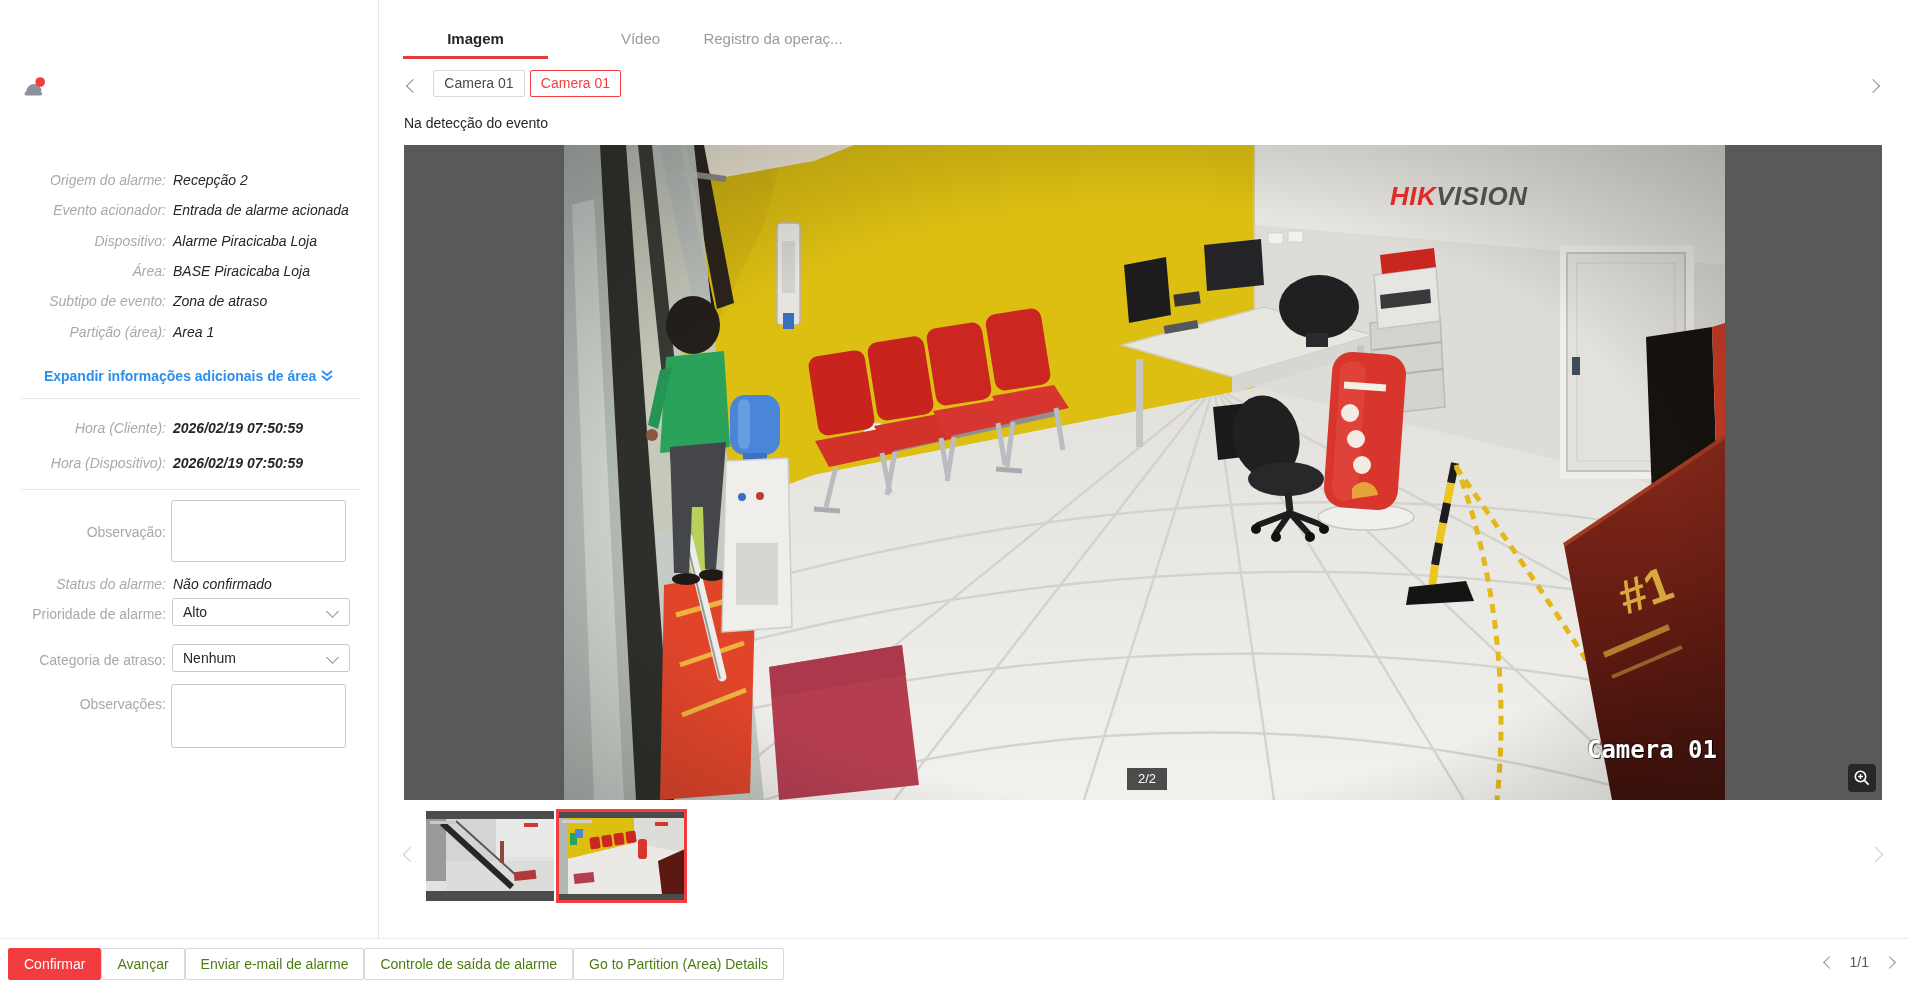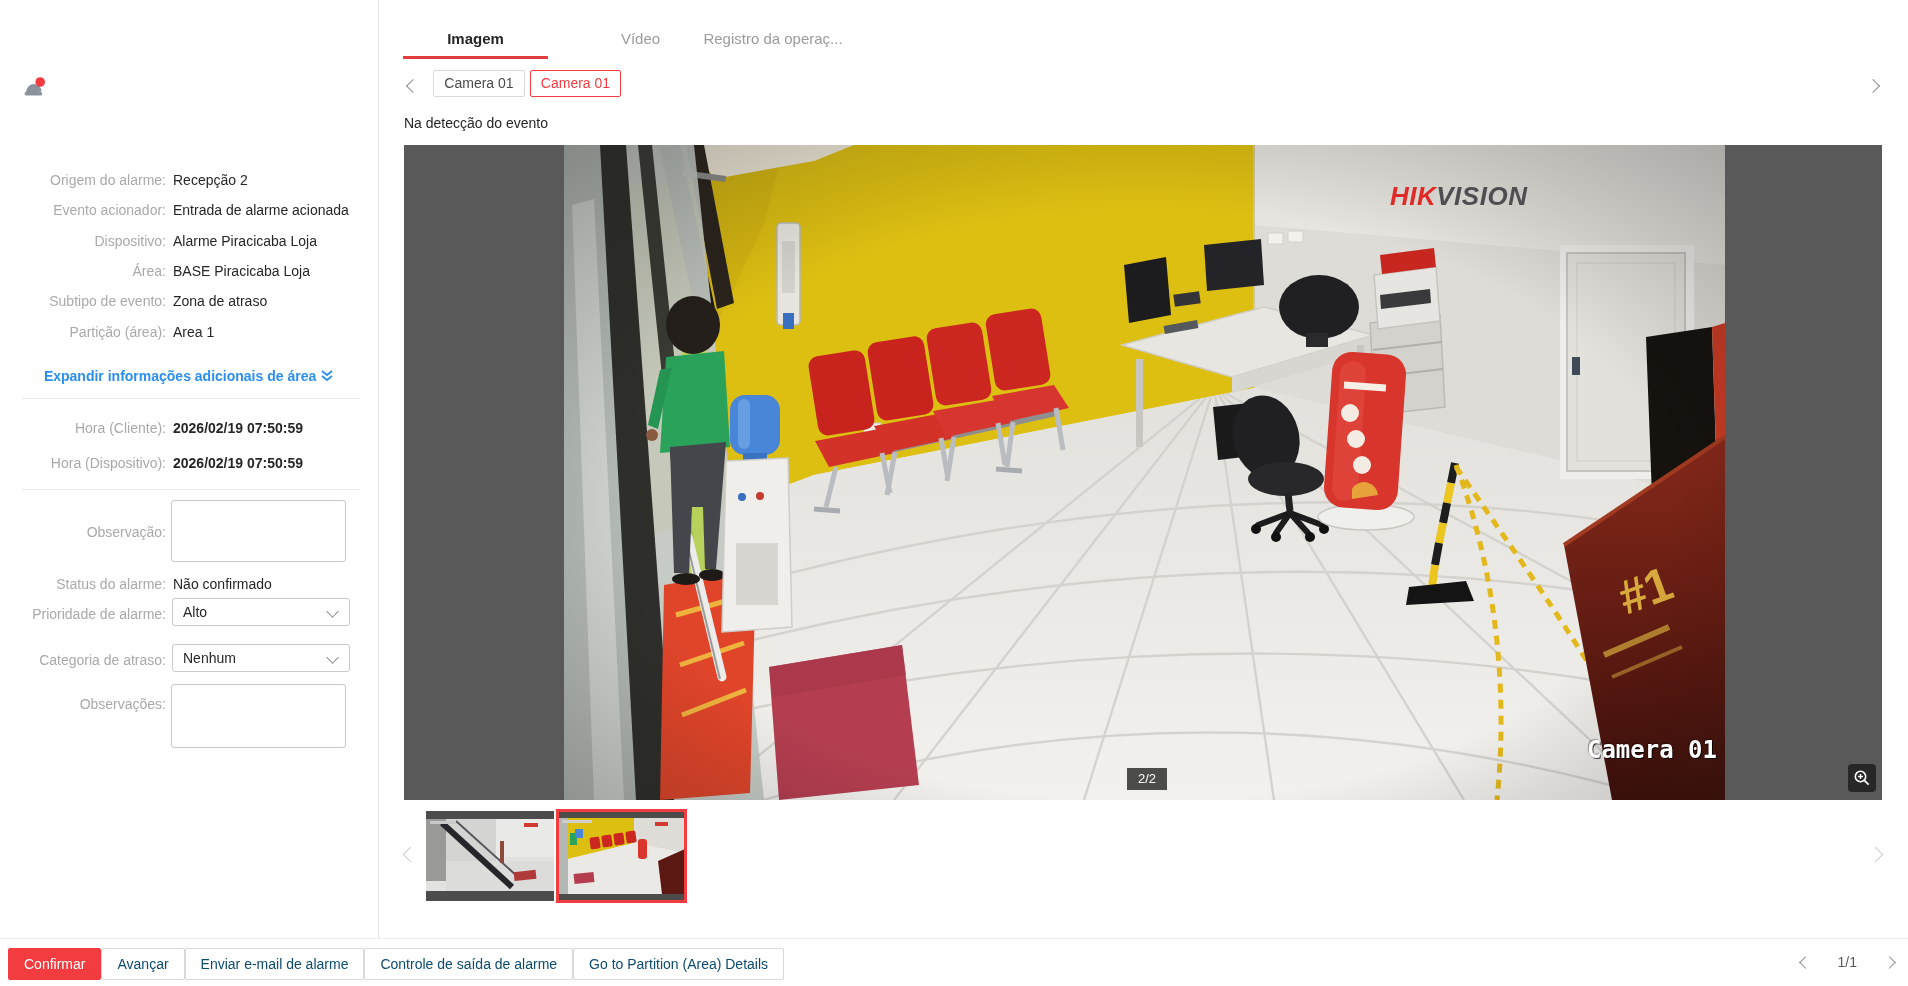--- a/index.html
+++ b/index.html
@@ -5,21 +5,21 @@
   html,body{margin:0;padding:0;background:#fff;}
   .stage{position:relative;width:1908px;height:986px;background:#fff;overflow:hidden;
          font-family:"Liberation Sans",sans-serif;color:#262626;}
   .abs{position:absolute;}
 
   
   .sidebar-divider{left:378px;top:0;width:1px;height:938px;background:#e4e4e4;}
   .alarm-title{left:52px;top:70px;width:300px;font-size:14px;line-height:20px;color:#262626;}
   .flabel{display:inline-block;width:166px;text-align:right;color:#a9a9a9;font-size:14px;vertical-align:top;}
   .fvalue{display:inline-block;margin-left:7px;color:#262626;font-size:14px;max-width:195px;vertical-align:top;}
-  .frow{left:0;width:378px;}
+  .frow{left:0;width:378px;font-style:italic;}
   .expand-link{left:30px;top:368px;width:318px;text-align:center;color:#2b8ff0;font-size:14px;font-weight:bold;cursor:pointer;white-space:nowrap;}
   .hdiv{left:22px;width:338px;height:1px;background:#e8e8e8;}
   .tval{font-weight:bold;}
   textarea.obox{position:absolute;left:171px;width:175px;border:1px solid #c9c9c9;border-radius:3px;resize:none;
         font-family:"Liberation Sans",sans-serif;font-size:13px;padding:4px;box-sizing:border-box;outline:none;}
   .selbox{position:absolute;left:172px;width:178px;height:28px;border:1px solid #c9c9c9;border-radius:3px;background:#fff;
         font-size:14px;line-height:26px;padding-left:10px;box-sizing:border-box;cursor:pointer;color:#262626;}
   .selbox .chev{position:absolute;right:12px;top:8px;color:#8a8a8a;}
 
   .chev{display:inline-block;width:8px;height:8px;border-right:1.6px solid currentColor;border-bottom:1.6px solid currentColor;}
@@ -60,23 +60,23 @@
   
   .thumb{top:811px;height:90px;cursor:pointer;}
   .thumb svg{display:block;}
   .thumb.sel{outline:3px solid #f23c40;outline-offset:-1px;}
   .strip-chev{color:#cccccc;cursor:pointer;}
 
   
   .footer{left:0;top:938px;width:1908px;height:48px;background:#fff;border-top:1px solid #ececec;box-sizing:border-box;}
   .fbtns{position:absolute;left:8px;top:9px;display:flex;}
   .fbtn{height:32px;padding:0 15px;border:1px solid #d9d9d9;border-radius:2px;background:#fff;font-size:14px;
-        color:#0c4a6e;line-height:30px;cursor:pointer;white-space:nowrap;box-sizing:border-box;}
+        color:#4d7c0f;line-height:30px;cursor:pointer;white-space:nowrap;box-sizing:border-box;}
   .fbtn.primary{background:#f23c40;border-color:#f23c40;color:#fff;}
-  .fpag{position:absolute;right:14px;top:15px;font-size:14px;color:#595959;display:flex;align-items:center;gap:28px;}
+  .fpag{position:absolute;right:14px;top:15px;font-size:14px;color:#595959;display:flex;align-items:center;gap:16px;}
 </style>
 </head>
 <body>
 
 <div class="stage">
 
   <div class="abs" style="left:22px;top:76px;width:24px;height:24px;">
     <svg width="24" height="24" viewBox="0 0 24 24">
       <path d="M4 16 a8 8 0 0 1 15 -2 l-2 2 z" fill="#8b929c"></path>
       <path d="M4.5 15.5 a7.5 7.5 0 0 1 15 0 z" fill="#8b929c"></path>

